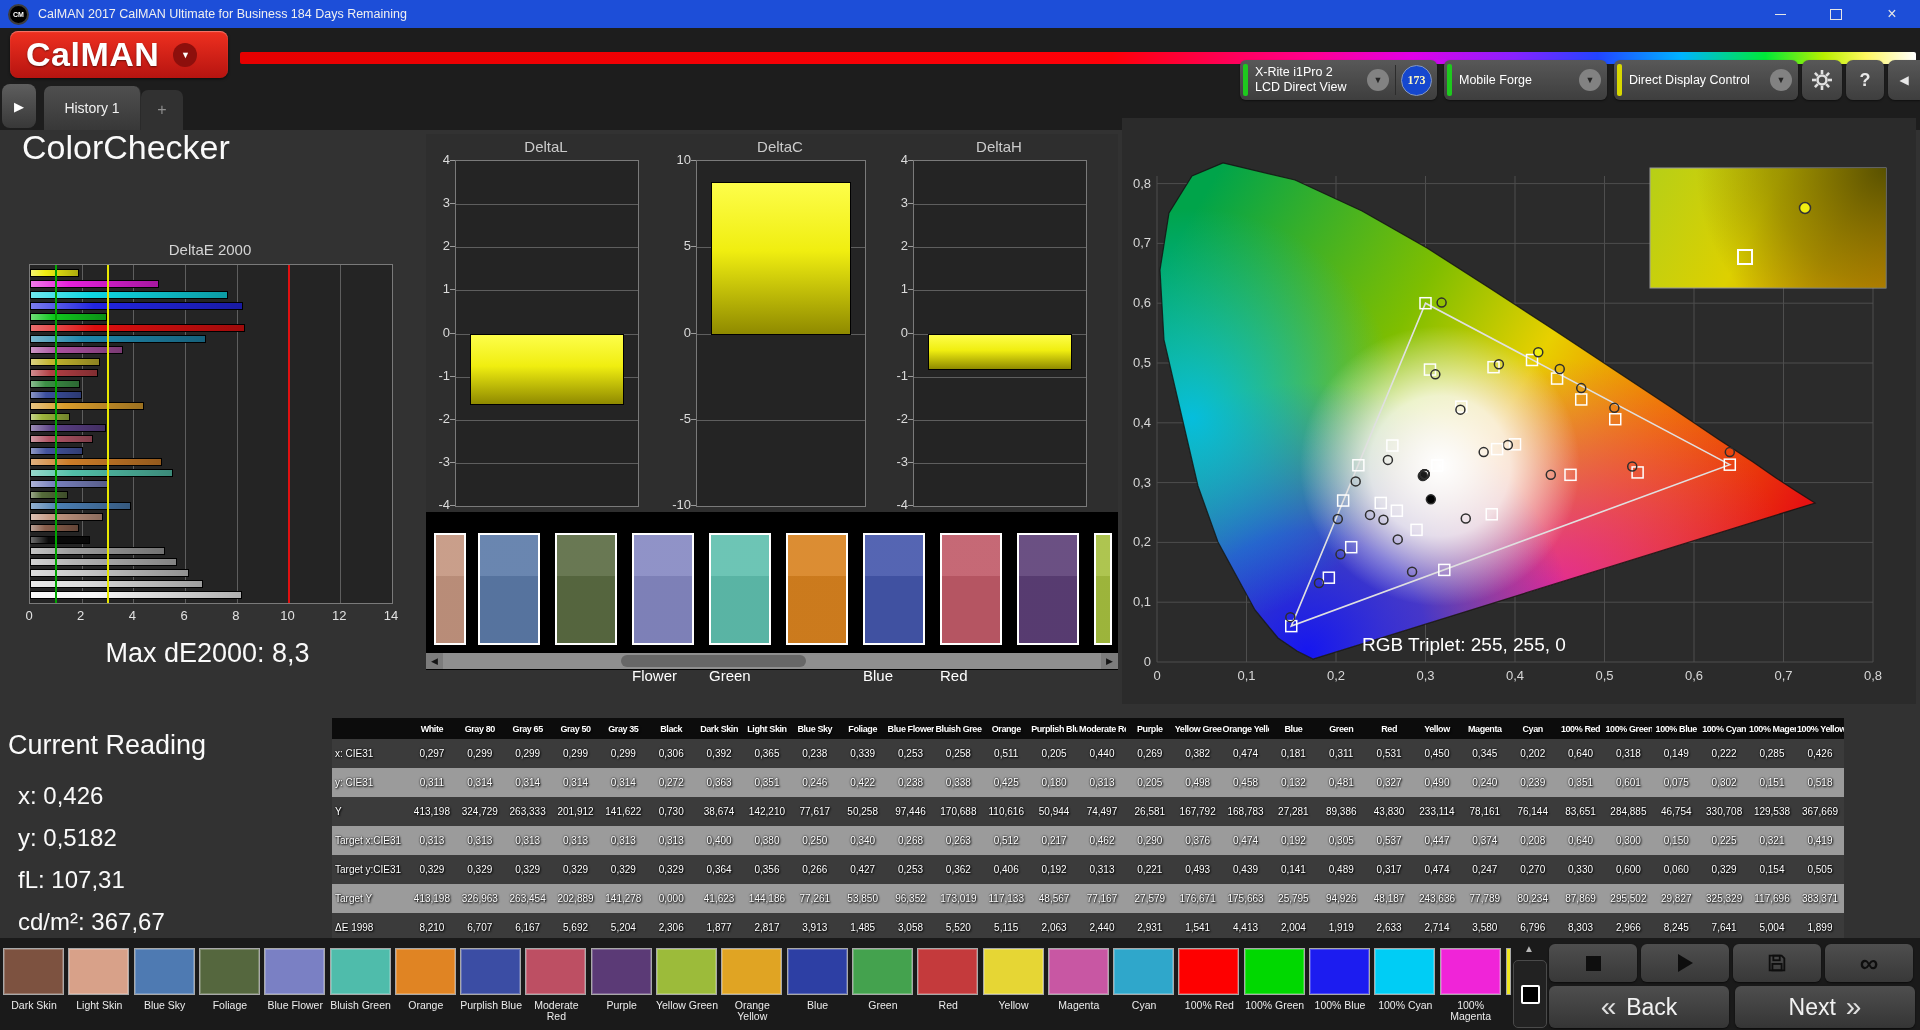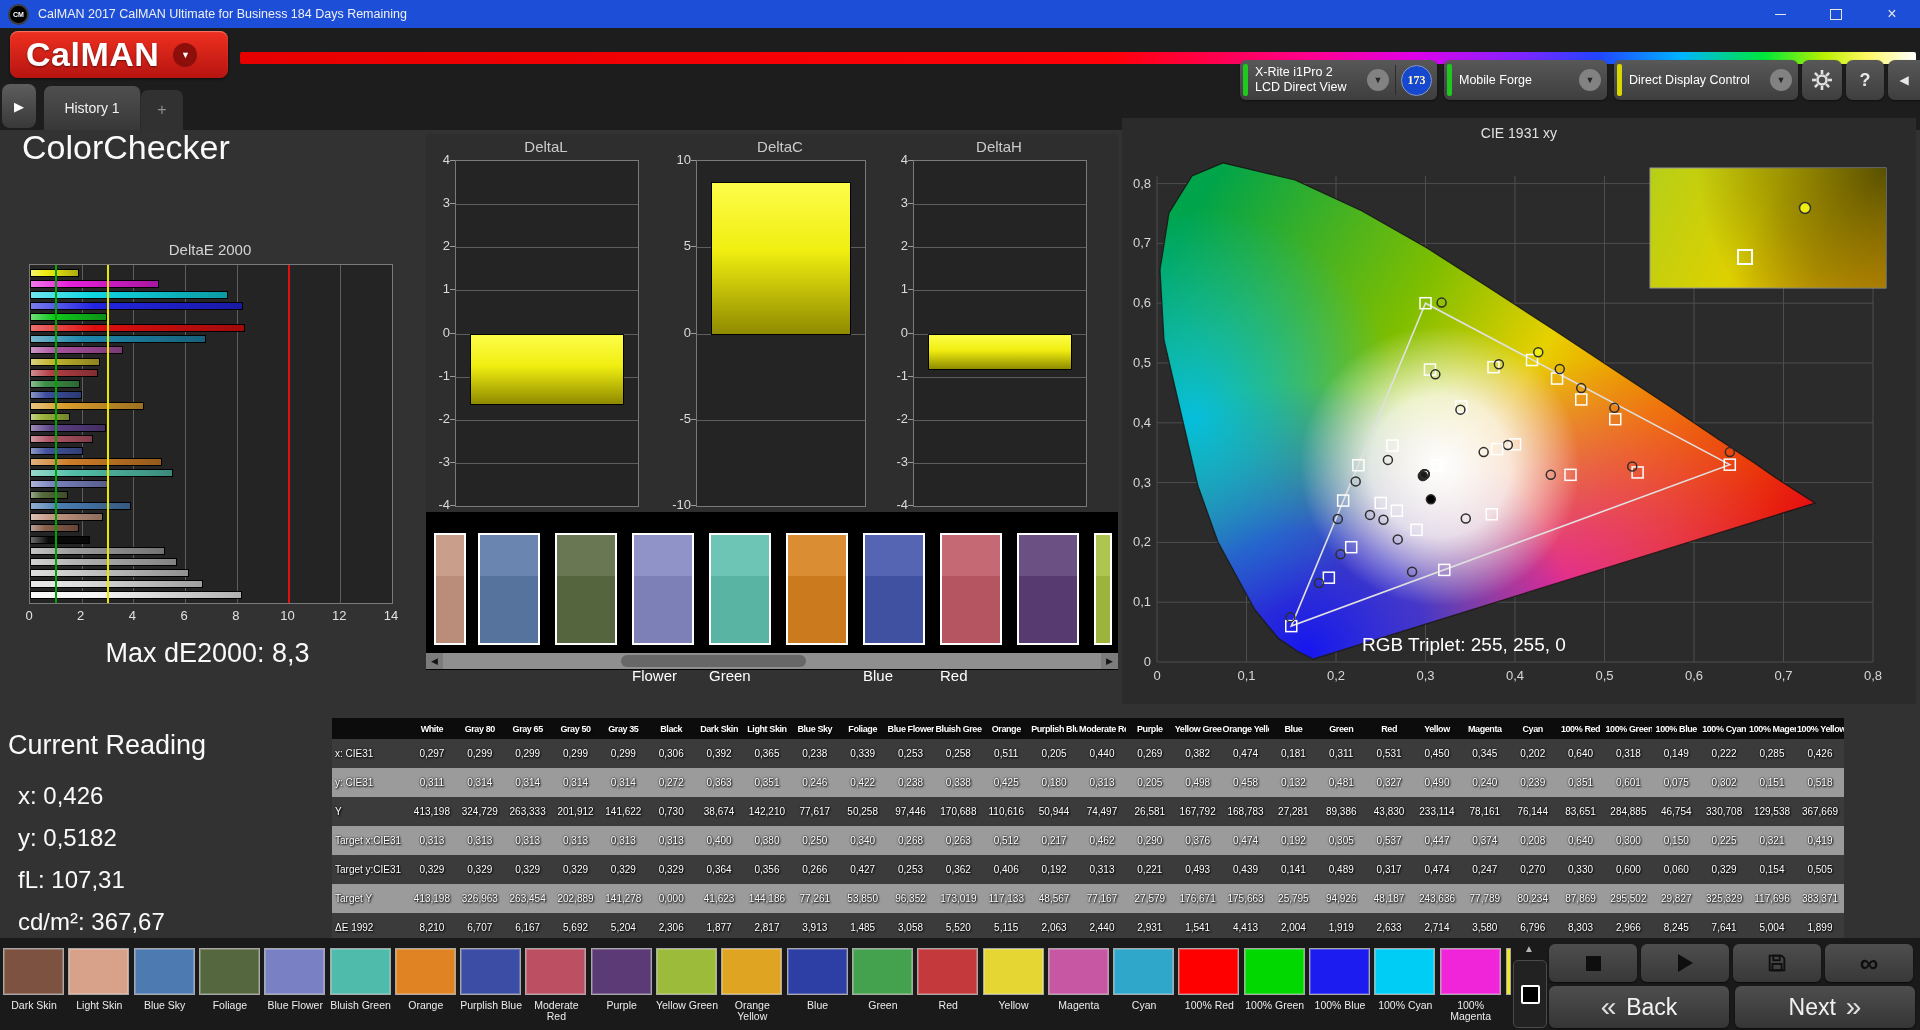--- a/index.html
+++ b/index.html
@@ -389,21 +389,20 @@
         <div class="swatch" style="left: 668px; width: 18px; background-color: rgb(166, 191, 63);"></div>
       </div>
     <div id="strip-sb">
       <div class="sb-arrow" style="left:0;">◀</div>
       <div class="sb-thumb"></div>
       <div class="sb-arrow" style="right:0;">▶</div>
     </div>
   </div>
 
   <div id="cie-panel">
-    <div id="cie-title">CIE 1931 xy</div>
     <svg id="cie-svg" width="794" height="586" viewBox="0 0 794 586">
       <defs>
         <clipPath id="locusClip">
           <path d="M191,541 L175,533 L156,520 L133,492 L96,424 L76,368 L42,222 L38,152 L47,95 L70,58 L101,45 L173,62 L240,93 L305,130 L369,171 L432,212 L494,253 L550,290 L596,321 L631,344 L654,360 L674,373 L693,385 Z"></path>
         </clipPath>
         <linearGradient id="gGR" gradientUnits="userSpaceOnUse" x1="101" y1="45" x2="680" y2="390">
           <stop offset="0" stop-color="#00a44a"></stop>
             <stop offset="0.35" stop-color="#7fbe00"></stop>
           <stop offset="0.55" stop-color="#e8d000"></stop>
             <stop offset="0.75" stop-color="#f07800"></stop>
@@ -822,21 +821,21 @@
           <td>77,789</td>
           <td>80,234</td>
           <td>87,869</td>
           <td>295,502</td>
           <td>29,827</td>
           <td>325,329</td>
           <td>117,696</td>
           <td>383,371</td>
         </tr>
         <tr class="dark">
-          <td class="rowlabel">ΔE 1992</td>
+          <td class="rowlabel">ΔE 1998</td>
           <td>8,210</td>
           <td>6,707</td>
           <td>6,167</td>
           <td>5,692</td>
           <td>5,204</td>
           <td>2,306</td>
           <td>1,877</td>
           <td>2,817</td>
           <td>3,913</td>
           <td>1,485</td>

